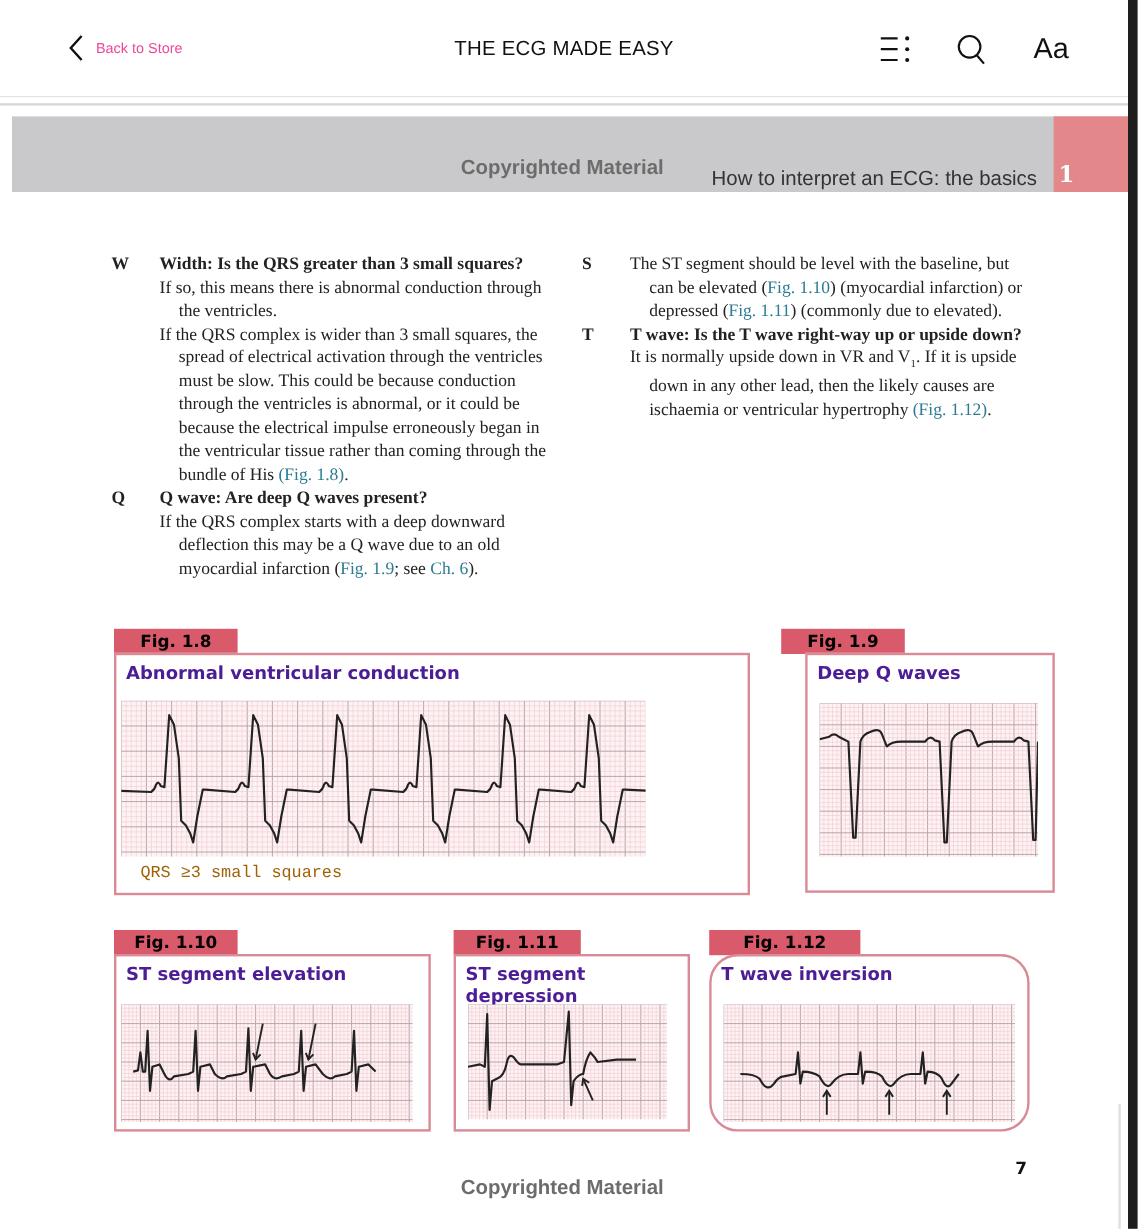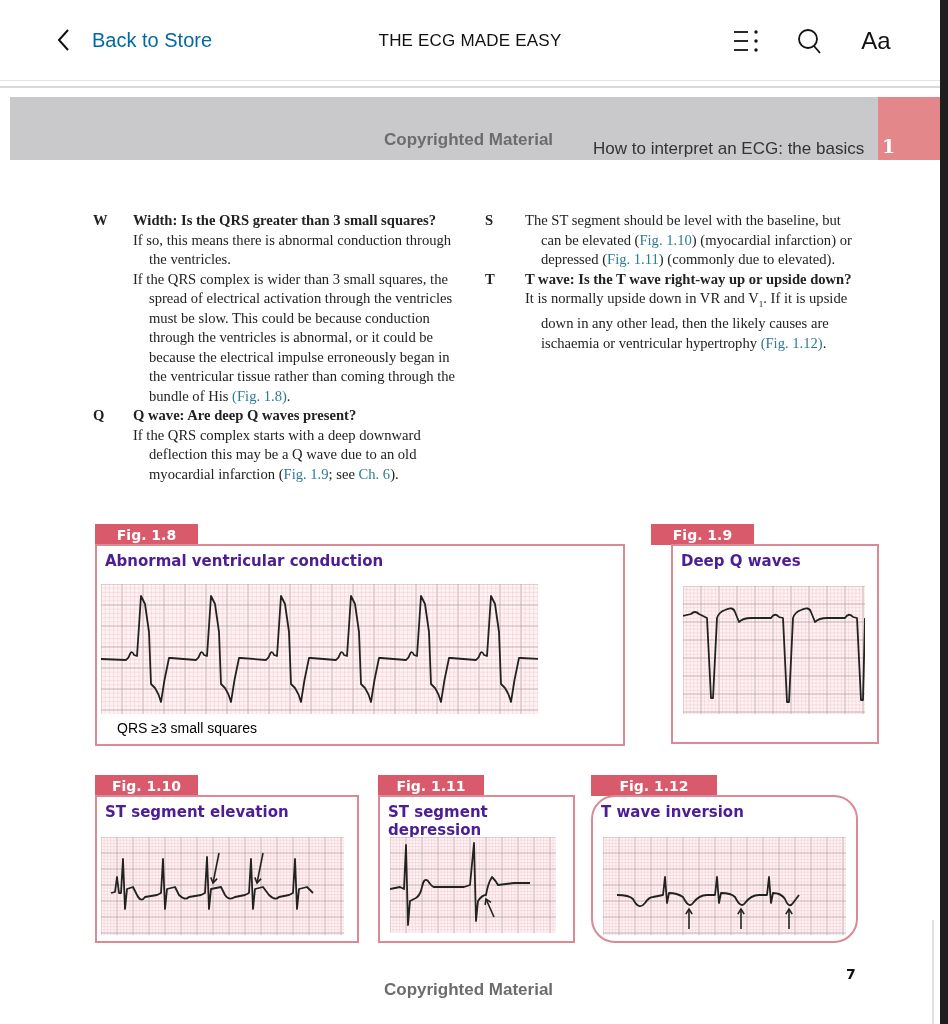--- a/index.html
+++ b/index.html
@@ -1,42 +1,42 @@
 <!DOCTYPE html>
 <html><head>
 <meta charset="utf-8">
 <style>
   html,body{margin:0;padding:0;}
   body{width:948px;height:1024px;position:relative;overflow:hidden;background:#fff;font-family:"Liberation Sans",sans-serif;}
   .right-edge{position:absolute;left:940px;top:0;width:8px;height:1024px;background:#1e1e1e;}
   .topbar{position:absolute;left:0;top:0;width:940px;height:80px;background:#fff;border-bottom:1px solid #e3e3e3;}
-  .back{position:absolute;left:56px;top:28px;display:flex;align-items:center;gap:22px;font-size:20px;color:#0369a1;cursor:pointer;}
+  .back{position:absolute;left:56px;top:28px;display:flex;align-items:center;gap:10px;font-size:12px;color:#ec4899;cursor:pointer;}
   .back svg{width:14px;height:24px;}
   .title{position:absolute;left:0;width:940px;top:31px;text-align:center;font-size:17px;color:#111;letter-spacing:0.2px;}
   .tb-icon{position:absolute;top:26px;height:30px;display:flex;align-items:center;justify-content:center;cursor:pointer;color:#111;}
   .toc{left:732px;width:28px;}
   .search{left:796px;width:28px;}
   .aa{left:858px;width:36px;font-size:24px;}
   .sep{position:absolute;left:0;top:86px;width:940px;height:2px;background:#d8d8d8;}
   .band{position:absolute;left:10px;top:97px;width:930px;height:63px;background:#c9c9cb;}
   .band-copy{position:absolute;left:384px;top:130px;font-size:17px;color:#6c6c6c;font-weight:bold;}
   .band-chapter{position:absolute;left:593px;top:139px;font-size:17px;color:#333;}
   .band-num{position:absolute;left:878px;top:97px;width:62px;height:63px;background:#e3878a;}
   .band-num span{position:absolute;left:4px;top:38px;color:#fff;font-size:19px;font-weight:bold;font-family:"DejaVu Serif",serif;}
   .col{position:absolute;font-family:"Liberation Serif","DejaVu Serif",serif;font-size:14.6px;line-height:19.5px;color:#222;}
   .col .entry{position:relative;padding-left:40px;}
   .col .letter{position:absolute;left:0;top:0;font-weight:bold;}
   .col .h{font-weight:bold;padding-left:10px;text-indent:-10px;}
   .col p{margin:0;padding-left:16px;text-indent:-16px;}
   .link{color:#2d7a93;}
   .fig{position:absolute;}
-  .fig-tab{position:absolute;left:0;top:0;height:21px;background:#d95a6b;color:#ffffff;font-size:14px;font-weight:bold;font-family:"DejaVu Sans",sans-serif;display:flex;align-items:center;justify-content:center;}
+  .fig-tab{position:absolute;left:0;top:0;height:21px;background:#d95a6b;color:#000000;font-size:14px;font-weight:bold;font-family:"DejaVu Sans",sans-serif;display:flex;align-items:center;justify-content:center;}
   .fig-box{position:absolute;border:2px solid #d98a95;background:#fff;}
   .fig-title{position:absolute;left:8px;top:6px;font-size:15px;font-weight:bold;color:#4c1d95;font-family:"DejaVu Sans",sans-serif;}
-  .fig-caption{position:absolute;font-size:14px;color:#000000;font-family:Liberation Sans, sans-serif;}
+  .fig-caption{position:absolute;font-size:14px;color:#a16207;font-family:Liberation Mono, monospace;}
   .grid{position:absolute;}
   .page-copy{position:absolute;left:384px;top:980px;font-size:17px;color:#6c6c6c;font-weight:bold;}
   .page-num{position:absolute;left:846px;top:966px;font-size:14px;font-weight:bold;color:#111;font-family:"DejaVu Sans",sans-serif;}
   .scroll-line{position:absolute;left:932px;top:920px;width:2px;height:104px;background:#e0e0e0;}
 </style>
 </head>
 <body>
 
 <div class="right-edge"></div>
 

